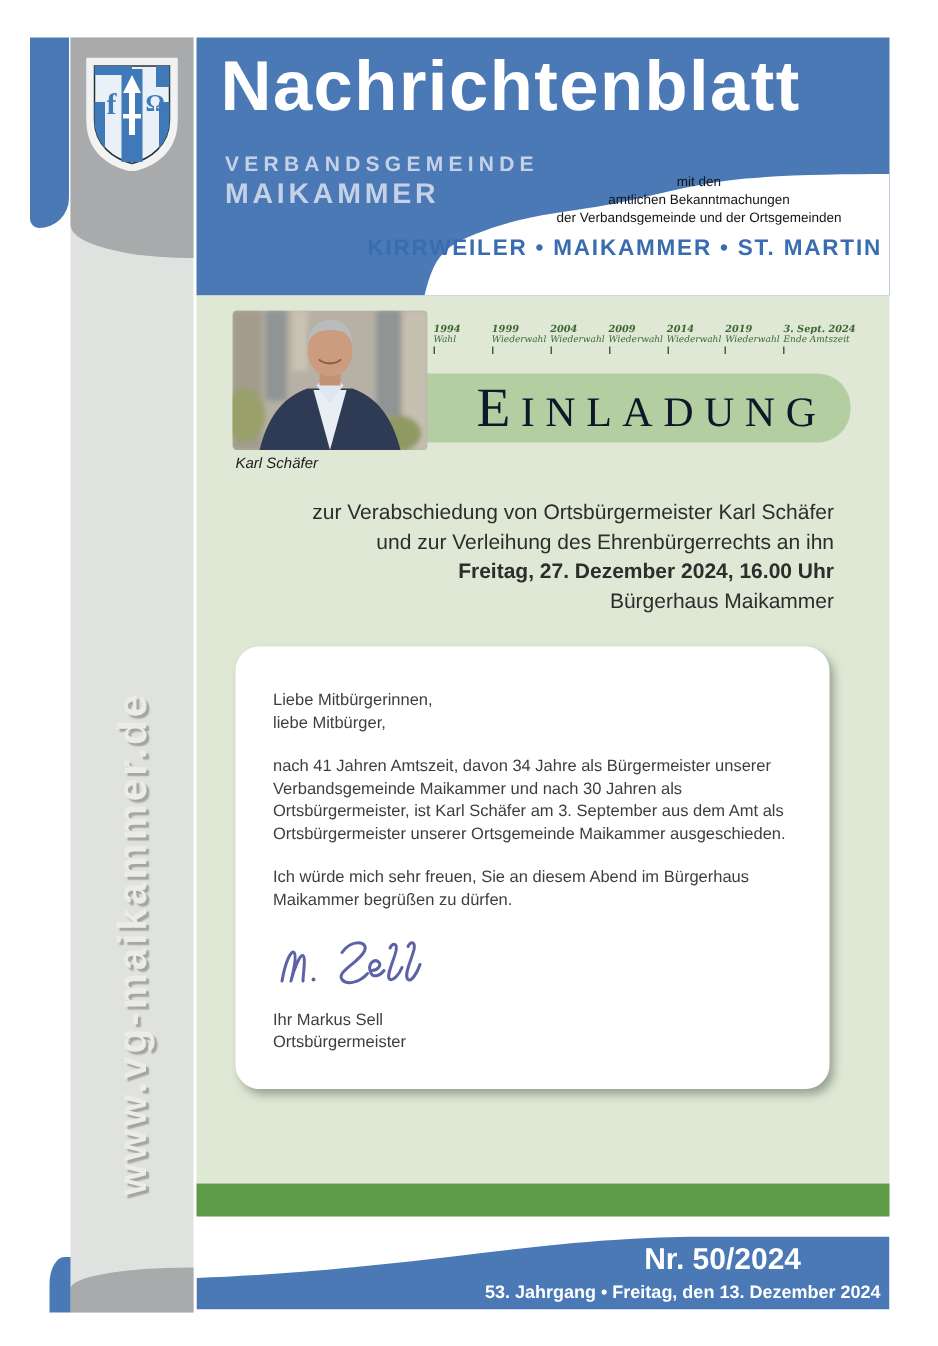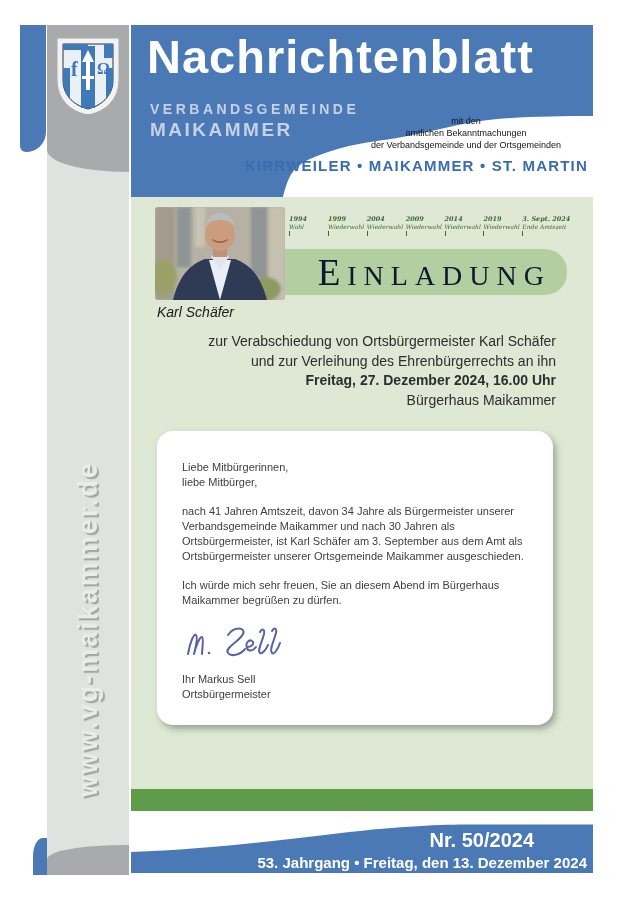--- a/index.html
+++ b/index.html
@@ -46,38 +46,38 @@
   .tl-label{font-size:6px;line-height:7px;}
   .tl-tick{width:1px;height:5px;background:#3d6634;margin-top:1px;}
   .banner{position:absolute;left:140px;top:52px;width:296px;height:46px;background:#b3cfa2;
     border-radius:0 22px 22px 0;}
   .banner h2{margin:0;height:46px;line-height:48px;text-align:right;padding-right:16px;
     font-family:"Liberation Serif","DejaVu Serif",serif;font-weight:normal;
     font-size:28px;letter-spacing:7px;color:#0f172a;text-transform:uppercase;}
   .banner h2::first-letter{font-size:37px;}
   .photo{position:absolute;left:24px;top:10px;width:130px;height:93px;border-radius:3px;
     overflow:hidden;z-index:2;}
-  .caption{position:absolute;left:26px;top:107px;font-style:italic;font-size:14px;color:#1c1c1c;text-align:right;}
+  .caption{position:absolute;left:26px;top:107px;font-style:italic;font-size:10px;color:#1c1c1c;text-align:right;}
 
   .invite{position:absolute;right:37px;top:135px;text-align:right;font-size:14px;
     line-height:19.5px;color:#2d2d2d;white-space:nowrap;}
   .invite .bold{font-weight:bold;}
 
   .letterbox{position:absolute;left:26px;top:234px;width:344px;height:auto;background:#ffffff;
     border:5px solid #ffffff;border-radius:16px;padding:24px 22px 18px 20px;
     box-shadow:3px 4px 6px rgba(90,100,90,.5);font-size:11px;line-height:15px;color:#3e3e3e;}
   .letterbox p{margin:0 0 14px 0;}
   .signature{width:110px;height:40px;margin:2px 0 4px 0;}
 
   .green-bar{position:absolute;left:131px;top:789px;width:462px;height:22px;background:#5e9c4a;}
 
   
   .footer{position:absolute;left:131px;top:820px;width:462px;height:53px;font-weight:bold;}
   .ft-issue{position:absolute;right:59px;top:9px;font-size:20px;color:#ffffff;white-space:nowrap;}
-  .ft-vol{position:absolute;right:6px;top:34px;font-size:15px;color:#ffffff;white-space:nowrap;}
+  .ft-vol{position:absolute;right:6px;top:34px;font-size:12px;color:#ffffff;white-space:nowrap;}
 </style>
 </head>
 <body>
 
 <div id="page">
 
   <div class="blue-stripe-top"></div>
   <div class="gray-col"></div>
   <div class="gray-top"></div>
   <div class="gray-bottom"></div>

